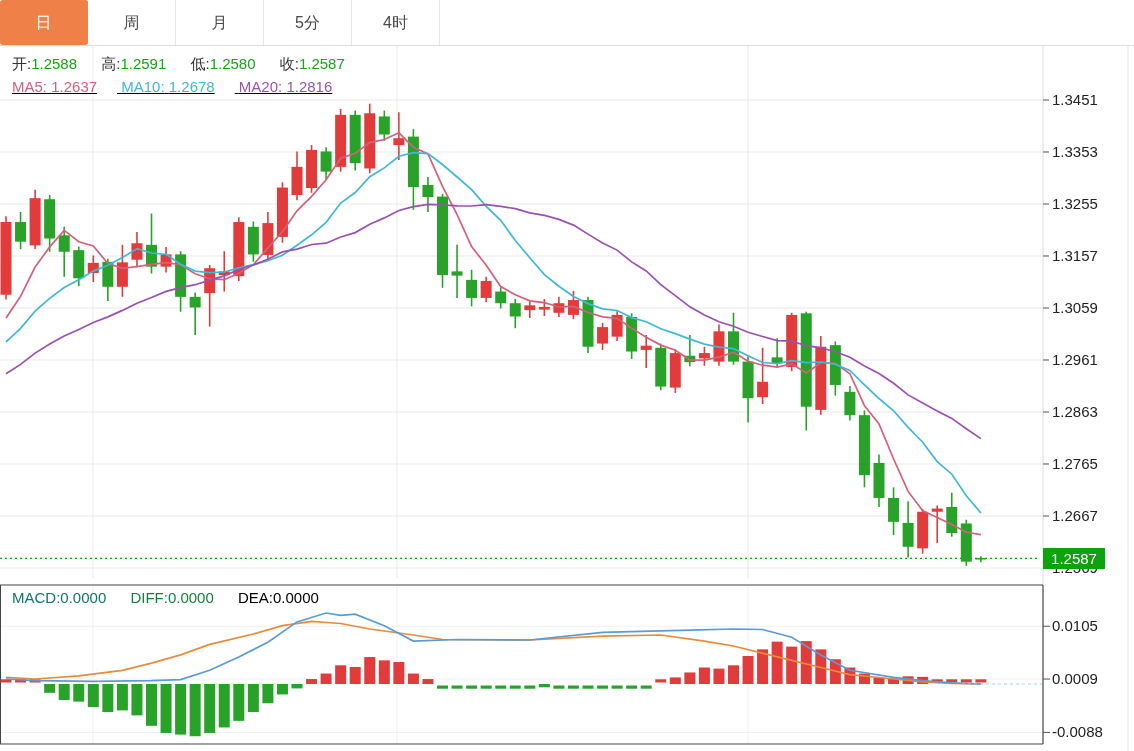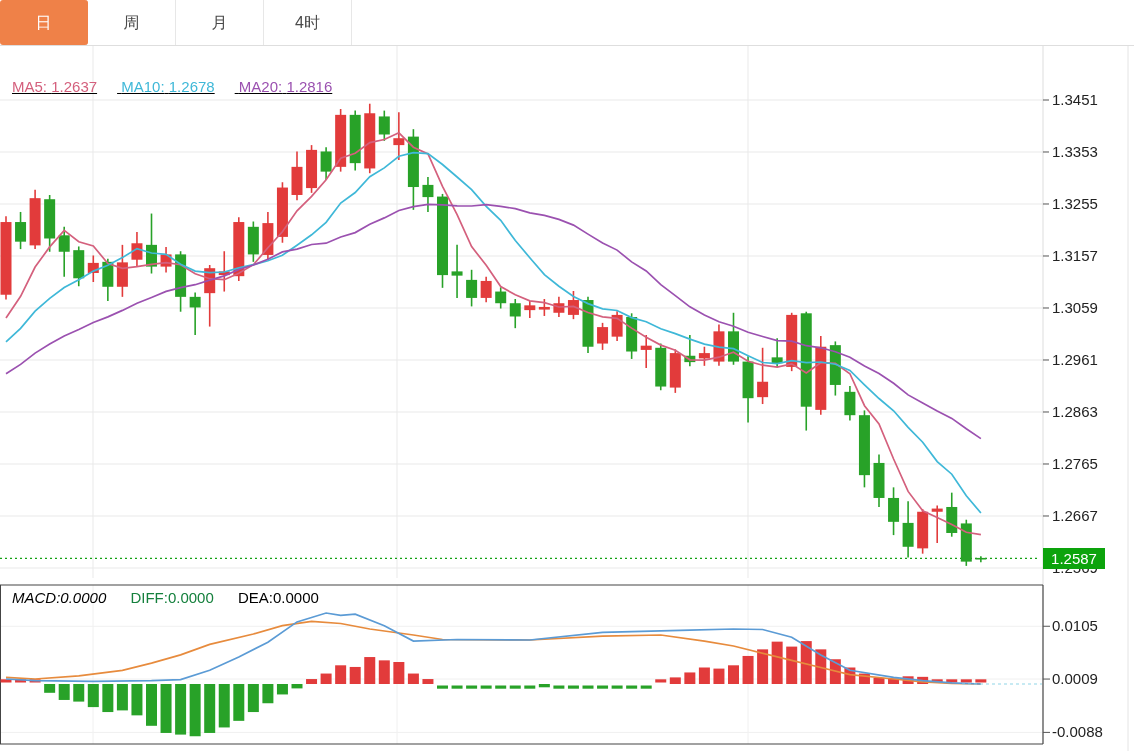--- a/index.html
+++ b/index.html
@@ -15,21 +15,21 @@
   .tab.active { background:#ef8148; color:#fff; border-radius:3px; border-right-color:#ef8148; }
 
   
   .legend { position:absolute; z-index:4; white-space:nowrap; pointer-events:none; font-size:15px; }
   .legend .pair { margin-right:20px; }
   .lab-dark { color:#333; }
   .val-green { color:#18a418; }
   .ma5  { color:#d4607d; }
   .ma10 { color:#3fb8d8; }
   .ma20 { color:#9b51b0; }
-  .macd-m { color:#000000;font-style:italic; }
+  .macd-m { color:#0f766e; }
   .macd-d { color:#15803d; }
   .macd-e { color:#000000; }
   #legend-ohlc { left:12px; top:55px; }
   #legend-ma   { left:12px; top:78px;text-decoration:underline; }
   #legend-macd { left:12px; top:589px; }
 
   
   .price-tag { position:absolute; left:1043px; top:548px; width:62px; height:21px;
                background:#0ca30c; color:#fff; font-size:15px; line-height:21px;
                text-align:center; z-index:6; }
@@ -38,23 +38,30 @@
 </style>
 </head>
 <body>
 
 <div class="app">
 
   <div class="tabbar">
     <button class="tab active">日</button>
     <button class="tab">周</button>
     <button class="tab">月</button>
+    <button class="tab">5分</button>
     <button class="tab">4时</button>
   </div>
 
+  <div id="legend-ohlc" class="legend">
+    <span class="pair"><span class="lab-dark">开:</span><span class="val-green">1.2588</span></span>
+    <span class="pair"><span class="lab-dark">高:</span><span class="val-green">1.2591</span></span>
+    <span class="pair"><span class="lab-dark">低:</span><span class="val-green">1.2580</span></span>
+    <span class="pair"><span class="lab-dark">收:</span><span class="val-green">1.2587</span></span>
+  </div>
 
   <div id="legend-ma" class="legend">
     <span class="pair ma5"><span>MA5:</span> <span>1.2637</span></span>
     <span class="pair ma10"><span>MA10:</span> <span>1.2678</span></span>
     <span class="pair ma20"><span>MA20:</span> <span>1.2816</span></span>
   </div>
 
   <div id="legend-macd" class="legend">
     <span class="pair macd-m"><span>MACD:</span><span>0.0000</span></span>
     <span class="pair macd-d"><span>DIFF:</span><span>0.0000</span></span>

